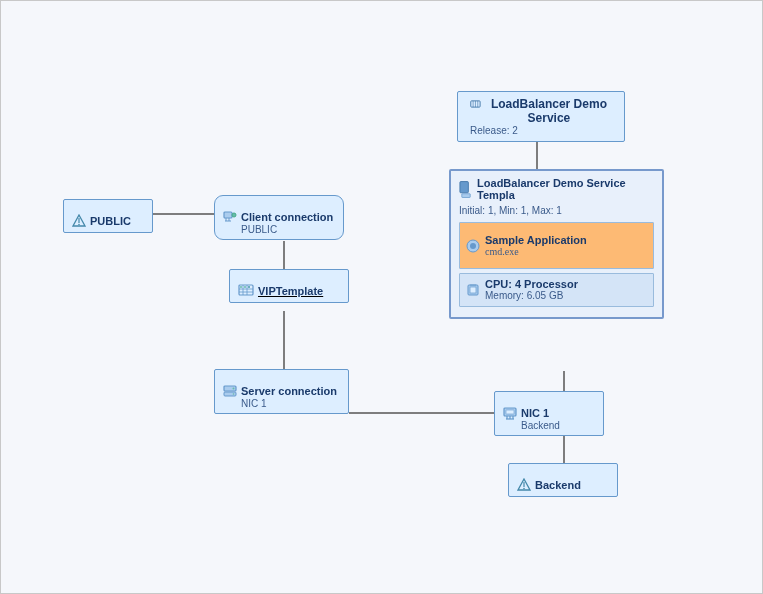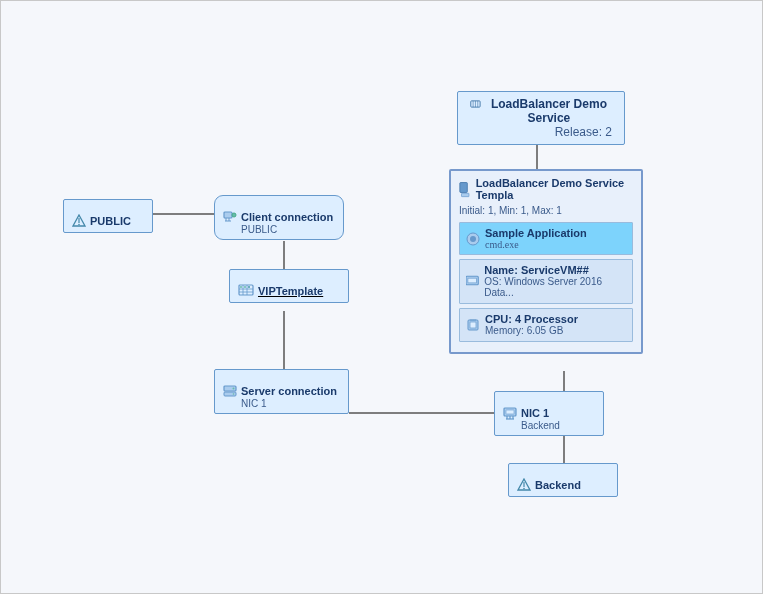--- a/index.html
+++ b/index.html
@@ -52,38 +52,38 @@
       font-size: 10px;
       color: #3a5a8a;
       padding-left: 18px;
     }
     
     .template-node {
       background: #e8f0fb;
       border: 2px solid #7799cc;
       border-radius: 2px;
       padding: 6px 8px;
-      width: 194px;
+      width: 215px;
     }
     .template-node .t-title {
       font-size: 11px;
       color: #1a3a6b;
       font-weight: 600;
       margin-bottom: 2px;
     }
     .template-node .t-sub {
       font-size: 10px;
       color: #3a5a8a;
       margin-bottom: 6px;
     }
     .template-section {
-      background: #7dd3fc;
+      background: #fdba74;
       border: 1px solid #99bbdd;
       border-radius: 1px;
-      padding: 4px 6px;
+      padding: 11px 6px;
       margin-bottom: 4px;
       display: flex;
       align-items: center;
       gap: 5px;
     }
     .template-section .s-label {
       font-size: 11px;
       color: #1a3a6b;
       font-weight: 600;
     }
@@ -126,23 +126,23 @@
     .lb-node .lb-title {
       font-size: 12px;
       font-weight: 600;
       color: #1a3a6b;
       display: flex;
       align-items: flex-start;
       gap: 5px;
       justify-content: center;
     }
     .lb-node .lb-sub {
-      font-size: 12px;
-      color: #3a5a8a;
-      text-align: right;
+      font-size: 10px;
+      color: #3a5a8a;
+      text-align: left;
     }
   </style>
 </head>
 <body>
 
 <div id="canvas">
 
   <svg class="connections">
 
     <line x1="536" y1="138" x2="536" y2="168" stroke="#555" stroke-width="1.5"></line>
@@ -187,32 +187,20 @@
       <svg width="14" height="14" viewBox="0 0 14 14">
         <circle cx="7" cy="7" r="6" fill="#aaccee" stroke="#6699cc" stroke-width="1"></circle>
         <circle cx="7" cy="7" r="3" fill="#6699cc"></circle>
       </svg>
       <div>
         <div class="s-label">Sample Application</div>
         <div class="s-sub">cmd.exe</div>
       </div>
     </div>
 
-    <div class="template-section-inner">
-      <div class="row">
-        <svg width="14" height="12" viewBox="0 0 14 12">
-          <rect x="0" y="1" width="13" height="9" rx="1" fill="#aaccee" stroke="#6699cc" stroke-width="1.2"></rect>
-          <rect x="2" y="3" width="9" height="5" fill="#ddeeff" stroke="#6699cc" stroke-width="0.7"></rect>
-        </svg>
-        <div>
-          <div class="s-label">Name: ServiceVM##</div>
-          <div class="s-sub">OS:    Windows Server 2016 Data...</div>
-        </div>
-      </div>
-    </div>
 
     <div class="template-section-inner">
       <div class="row">
         <svg width="14" height="12" viewBox="0 0 14 12">
           <rect x="2" y="1" width="10" height="10" rx="1" fill="#aaccee" stroke="#6699cc" stroke-width="1"></rect>
           <rect x="4" y="3" width="6" height="6" fill="#ddeeff" stroke="#6699cc" stroke-width="0.7"></rect>
           <line x1="5" y1="0" x2="5" y2="2" stroke="#6699cc" stroke-width="0.8"></line>
           <line x1="7" y1="0" x2="7" y2="2" stroke="#6699cc" stroke-width="0.8"></line>
           <line x1="9" y1="0" x2="9" y2="2" stroke="#6699cc" stroke-width="0.8"></line>
         </svg>

